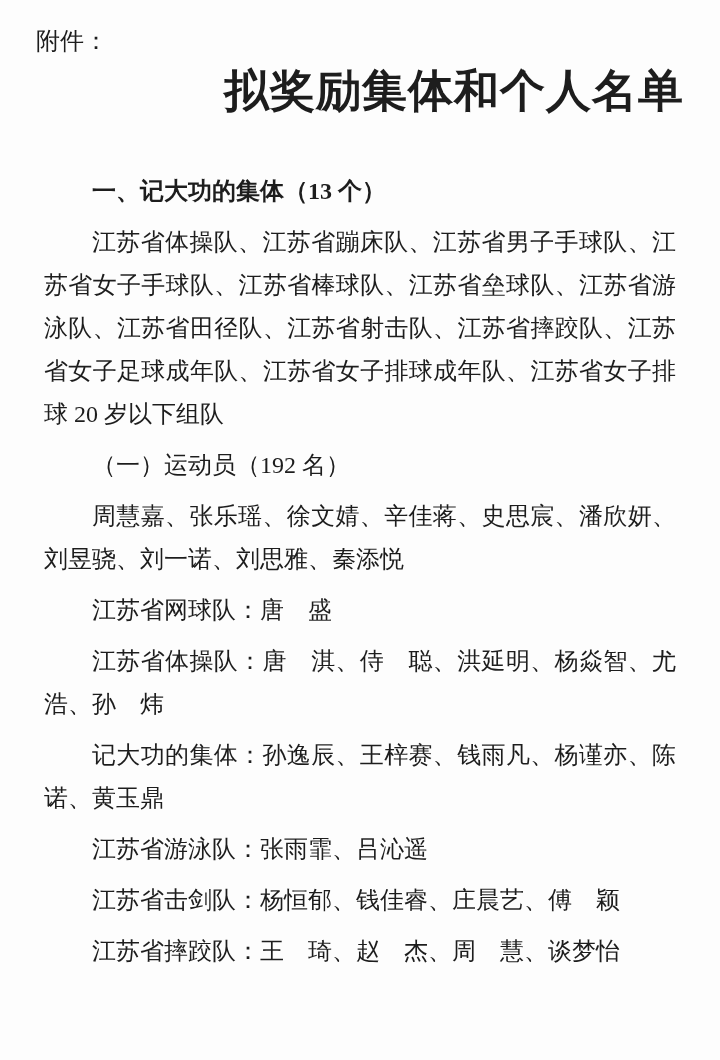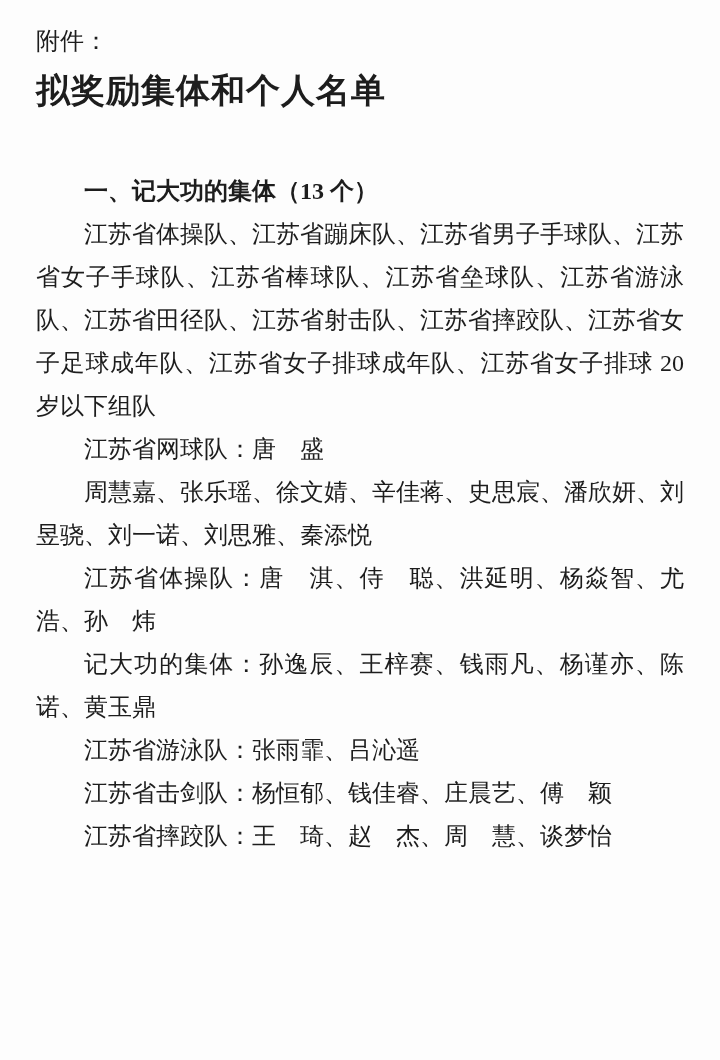--- a/index.html
+++ b/index.html
@@ -19,29 +19,29 @@
     line-height: 43px;
     color: #1d1d1d;
     overflow: hidden;
   }
   .attachment-line {
     margin: 0;
     text-indent: 0;
   }
   .doc-title {
     margin: 0 0 51px 0;
-    font-size: 34px;
+    font-size: 45px;
     font-weight: 700;
     line-height: 56px;
-    text-align: left;
+    text-align: right;
     text-indent: 0;
     letter-spacing: 1px;
   }
   .doc-para {
-    margin: 0;
+    margin: 8px;
     text-indent: 48px;
     text-align: justify;
     text-justify: inter-ideograph;
     word-break: break-all;
   }
   .doc-heading {
     font-weight: 600;
   }
   .doc-subheading {
     font-weight: 400;
@@ -54,25 +54,26 @@
 
   <p class="attachment-line">附件：</p>
 
   <h1 class="doc-title">拟奖励集体和个人名单</h1>
 
   <p class="doc-para doc-heading">一、记大功的集体（13 个）</p>
 
   <p class="doc-para">江苏省体操队、江苏省蹦床队、江苏省男子手球队、江苏省女子手球队、江苏省棒球队、江苏省垒球队、江苏省游泳队、江苏省田径队、江苏省射击队、江苏省摔跤队、江苏省女子足球成年队、江苏省女子排球成年队、江苏省女子排球 20 岁以下组队</p>
 
 
+  <p class="doc-para doc-subheading">（一）运动员（192 名）</p>
 
 
+  <p class="doc-para">周慧嘉、张乐瑶、徐文婧、辛佳蒋、史思宸、潘欣妍、刘昱骁、刘一诺、刘思雅、秦添悦</p>
+
   <p class="doc-para">江苏省网球队：唐　盛</p>
-
-  <p class="doc-para">周慧嘉、张乐瑶、徐文婧、辛佳蒋、史思宸、潘欣妍、刘昱骁、刘一诺、刘思雅、秦添悦</p>
 
   <p class="doc-para">江苏省体操队：唐　淇、侍　聪、洪延明、杨焱智、尤浩、孙　炜</p>
 
   <p class="doc-para">记大功的集体：孙逸辰、王梓赛、钱雨凡、杨谨亦、陈诺、黄玉鼎</p>
 
   <p class="doc-para">江苏省游泳队：张雨霏、吕沁遥</p>
 
   <p class="doc-para">江苏省击剑队：杨恒郁、钱佳睿、庄晨艺、傅　颖</p>
 
   <p class="doc-para">江苏省摔跤队：王　琦、赵　杰、周　慧、谈梦怡</p>

